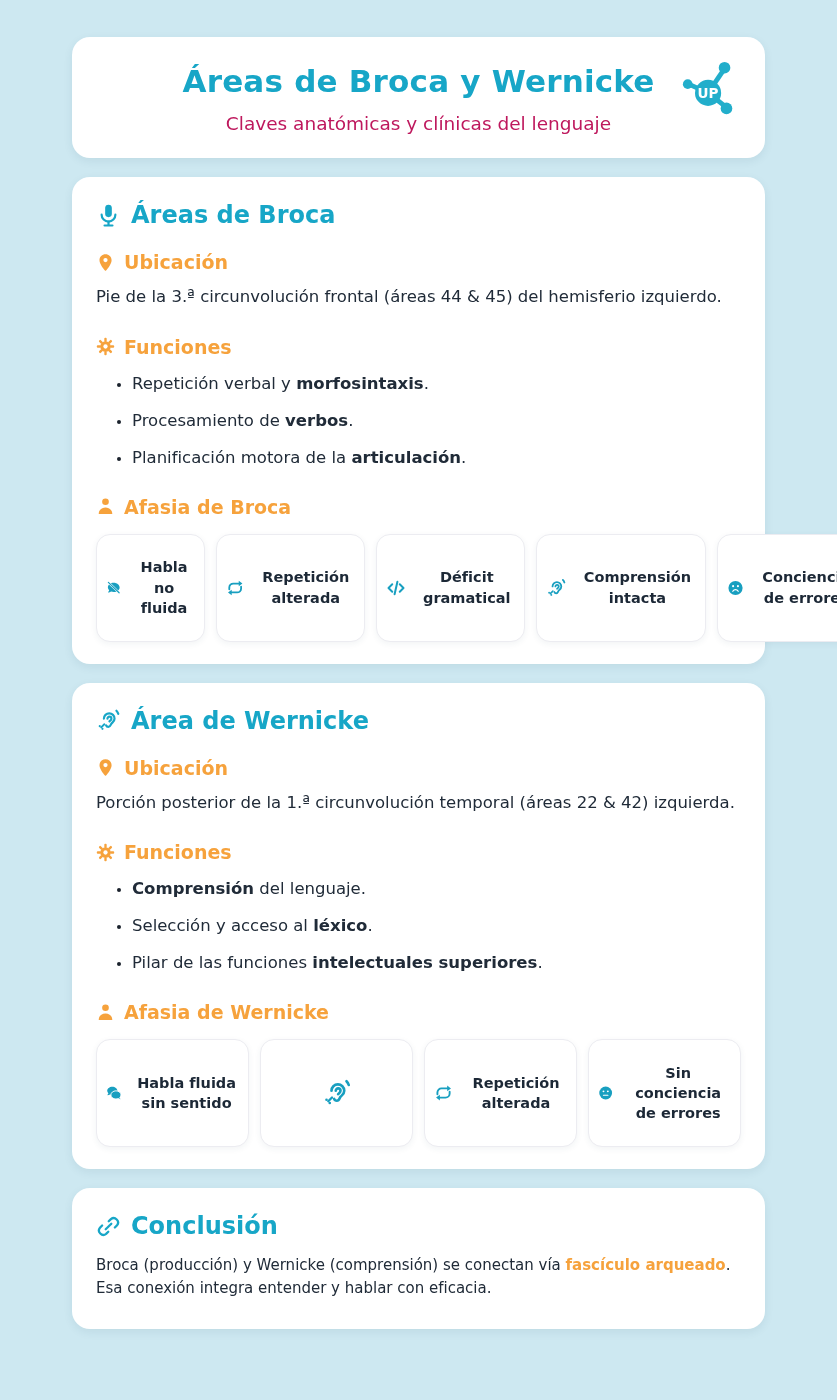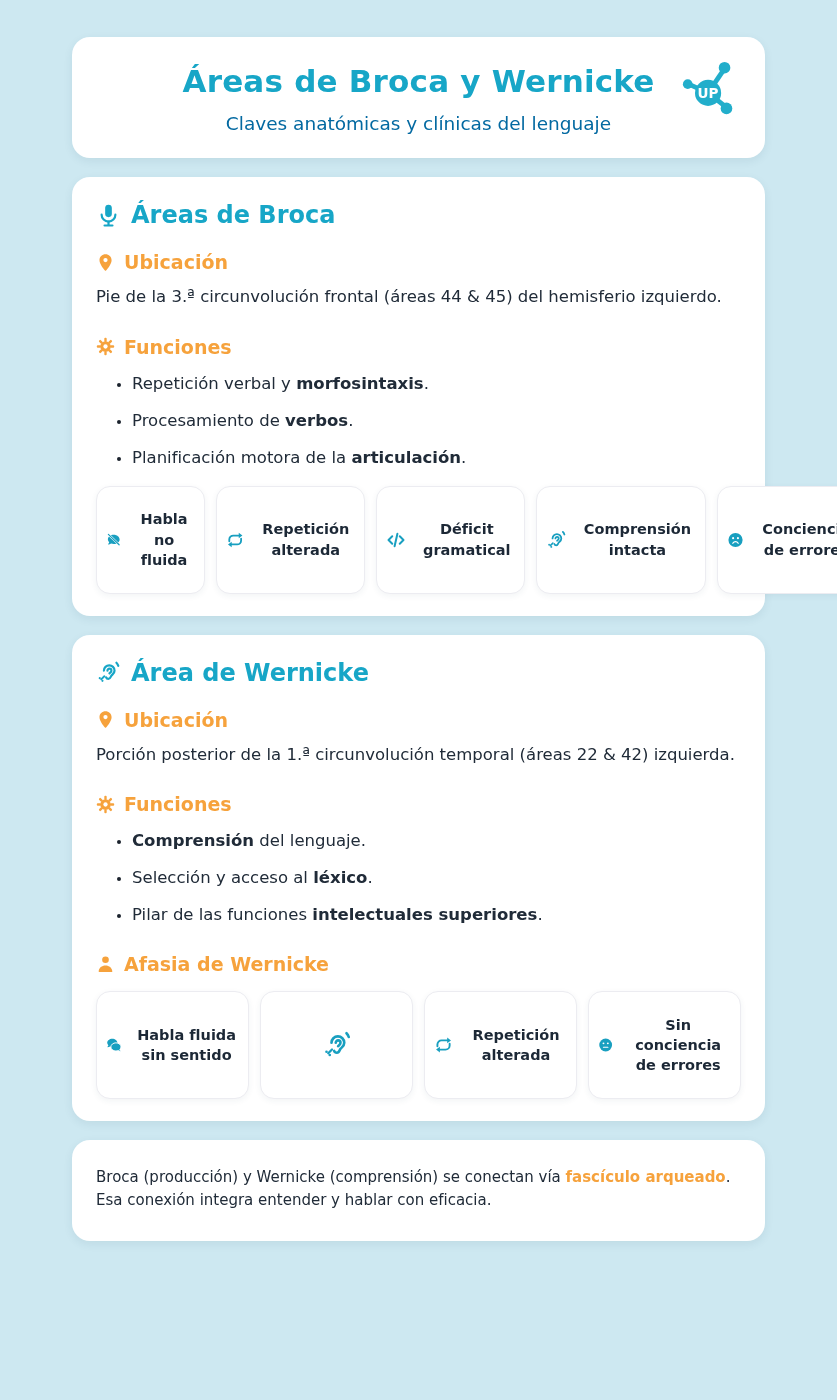--- a/index.html
+++ b/index.html
@@ -34,21 +34,21 @@
   
   .header-card{position:relative;text-align:center;padding:26px 24px 24px;}
   .page-title{
     margin:0;
     font-size:31px;
     line-height:1.2;
     font-weight:700;
     color:var(--teal);
     letter-spacing:.2px;
   }
-  .page-subtitle{margin:13px 0 0;font-size:18.5px;color:#0369a1;text-align:center;}
+  .page-subtitle{margin:13px 0 0;font-size:18.5px;color:#be185d;text-align:center;}
   .logo{position:absolute;top:20px;right:24px;width:62px;height:64px;}
   
   .section-title{
     display:flex;align-items:center;gap:10px;
     margin:2px 0 14px;
     font-size:24px;font-weight:700;color:var(--teal);
   }
   .sub-heading{
     display:flex;align-items:center;gap:9px;
     margin:26px 0 12px;
@@ -222,20 +222,26 @@
       <svg class="icon-sm">
           <use href="#i-gear"></use>
         </svg>
       <span>Funciones</span>
     </h3>
     <ul class="bullets">
         <li><span>Repetición verbal y </span><span class="seg-bold">morfosintaxis</span><span>.</span></li>
         <li><span>Procesamiento de </span><span class="seg-bold">verbos</span><span>.</span></li>
         <li><span>Planificación motora de la </span><span class="seg-bold">articulación</span><span>.</span></li>
       </ul>
+    <h3 class="sub-heading">
+      <svg class="icon-sm">
+          <use href="#i-person-doctor"></use>
+        </svg>
+      <span>Afasia de Broca</span>
+    </h3>
     <div class="chips">
         <div class="chip">
           <svg class="chip-icon">
             <use href="#i-comment-slash"></use>
           </svg>
           <div class="chip-label">Habla no fluida</div>
         </div>
         <div class="chip">
           <svg class="chip-icon">
             <use href="#i-repeat"></use>
@@ -315,17 +321,23 @@
         <div class="chip">
           <svg class="chip-icon">
             <use href="#i-face-meh"></use>
           </svg>
           <div class="chip-label">Sin conciencia de errores</div>
         </div>
       </div>
   </section>
 
   <section class="card">
+    <h2 class="section-title">
+      <svg class="icon-lg">
+          <use href="#i-link"></use>
+        </svg>
+      <span>Conclusión</span>
+    </h2>
     <p class="conclusion-text"><span>Broca (producción) y Wernicke (comprensión) se conectan vía </span><span class="seg-bold seg-orange">fascículo arqueado</span><span>.
 Esa conexión integra entender y hablar con eficacia.</span></p>
   </section>
 
 </div>
 
 </body></html>

